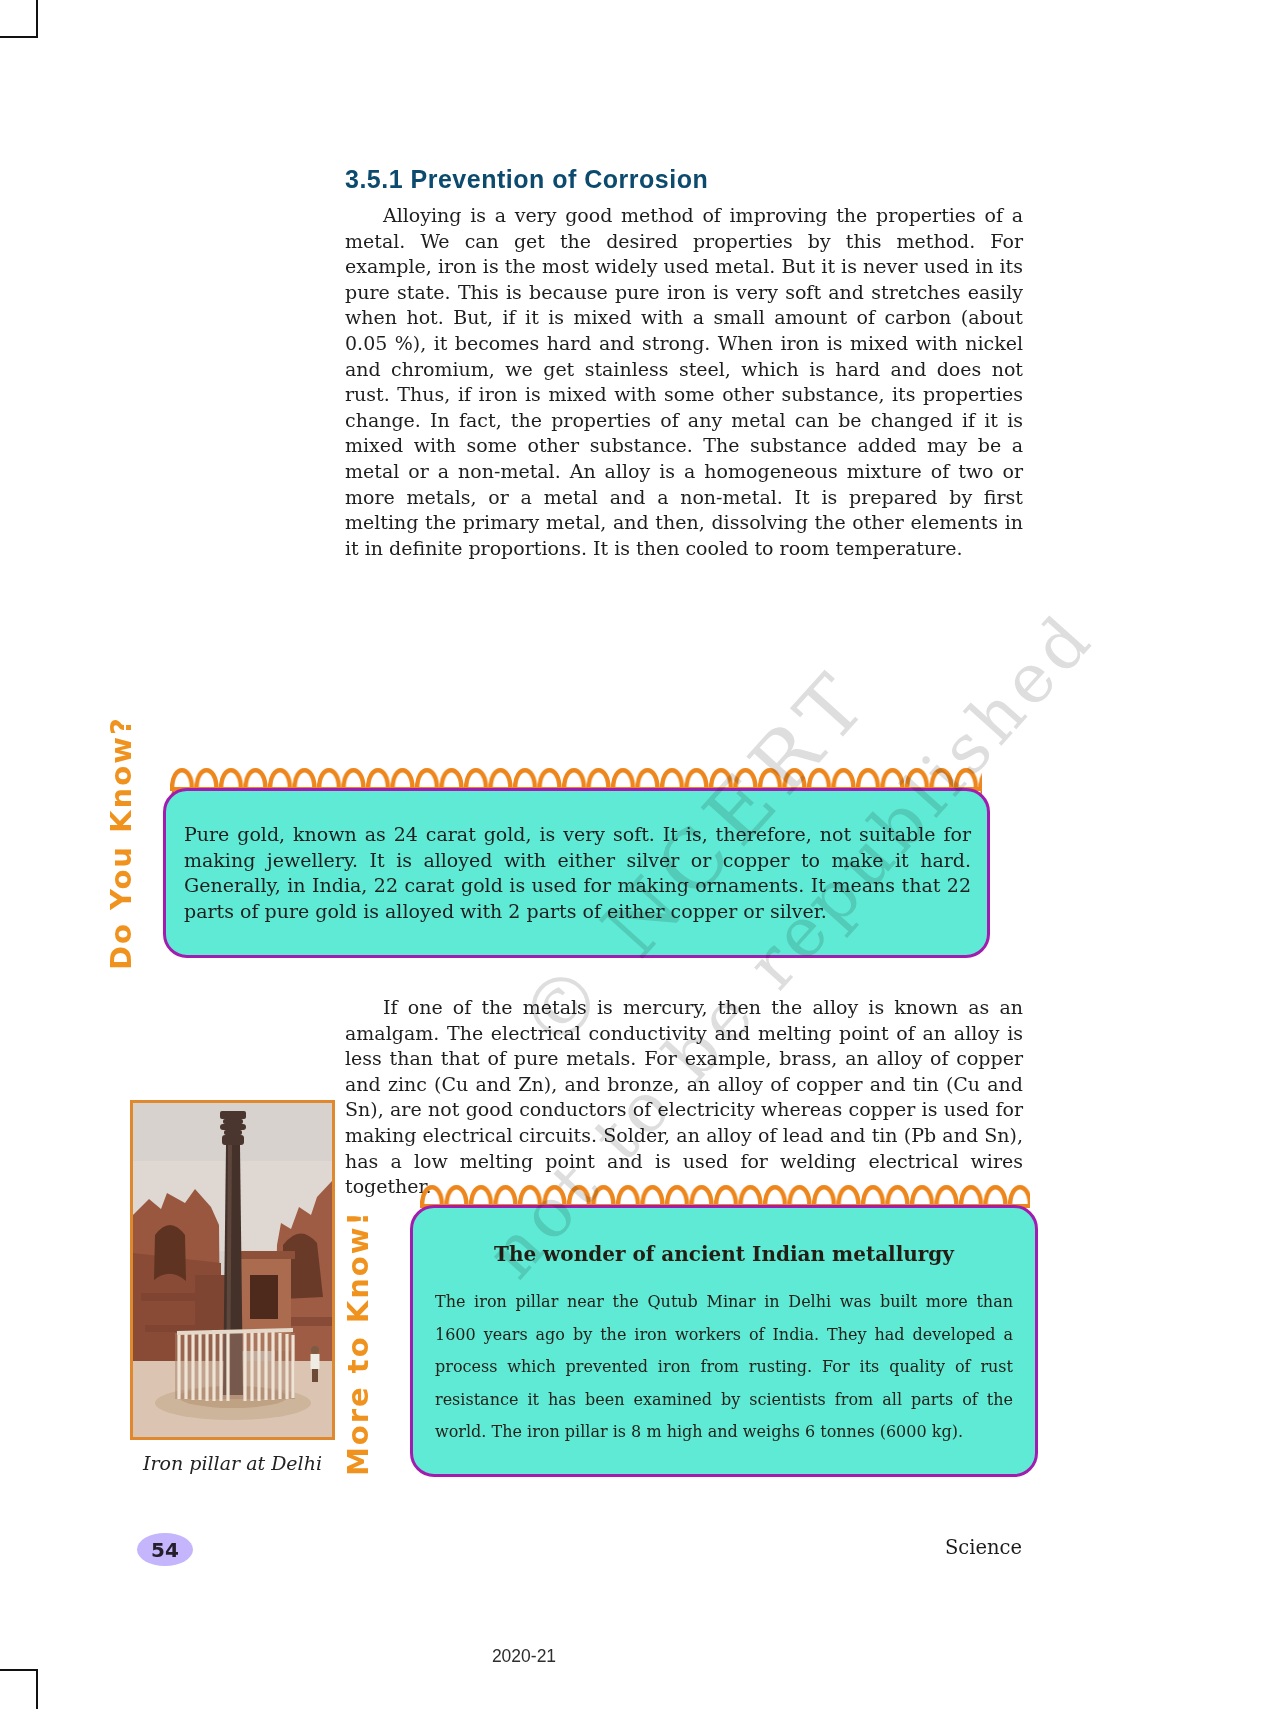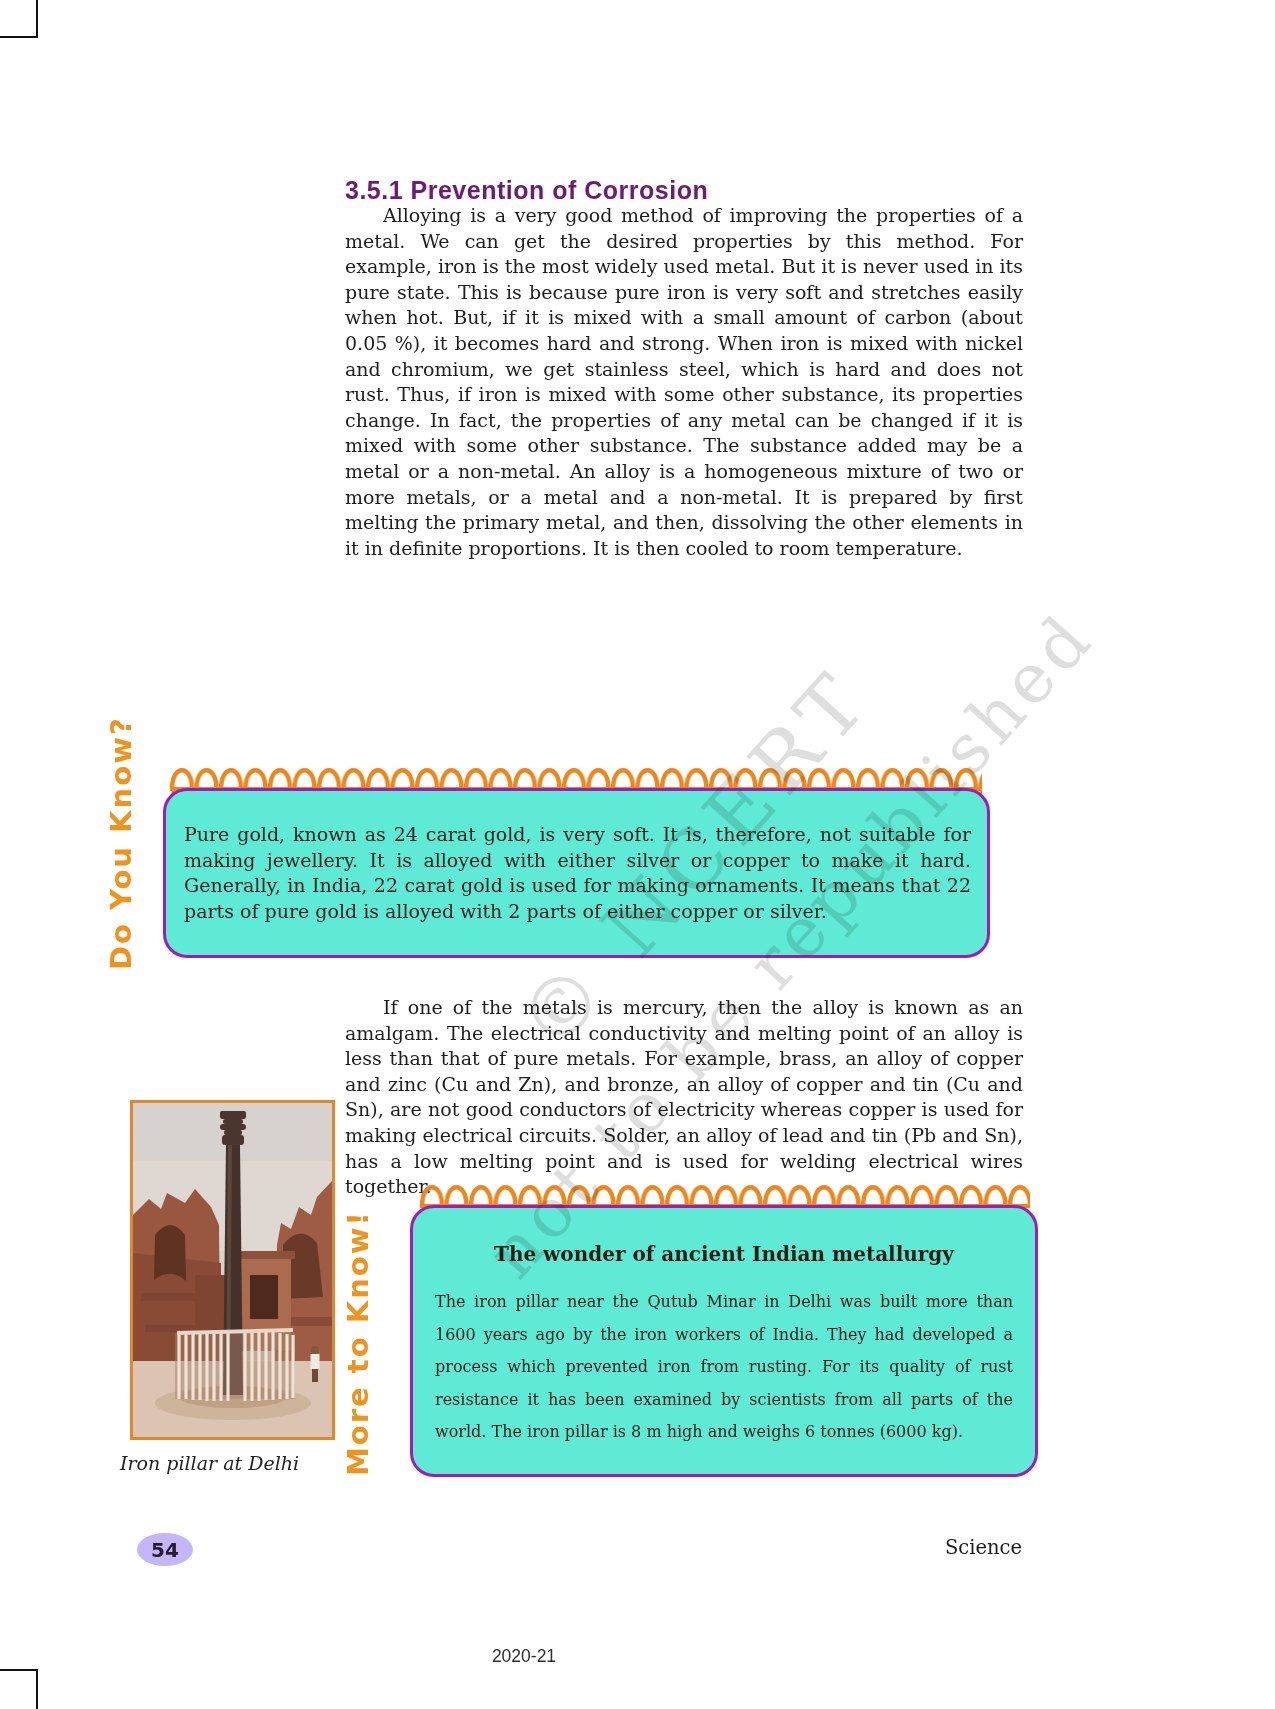--- a/index.html
+++ b/index.html
@@ -1,22 +1,22 @@
 <!DOCTYPE html>
 <html><head>
 <meta charset="utf-8">
 <style>
   html,body{margin:0;padding:0;background:#ffffff;}
   #page{position:relative;width:1275px;height:1709px;background:#ffffff;overflow:hidden;
         font-family:"DejaVu Serif","Liberation Serif",serif;color:#1e1e1e;}
   
   .mark{position:absolute;background:#111;}
   
-  #heading{position:absolute;left:345px;top:155px;font-family:"Liberation Sans","DejaVu Sans",sans-serif;
-           font-weight:bold;font-size:25px;letter-spacing:.5px;color:#701a75;}
+  #heading{position:absolute;left:345px;top:144px;font-family:"Liberation Sans","DejaVu Sans",sans-serif;
+           font-weight:bold;font-size:25px;letter-spacing:.5px;color:#0c4a6e;}
   
   .col{position:absolute;left:345px;width:678px;font-size:19px;line-height:25.6px;text-align:justify;}
   #col-top{top:203px;}
   #col-mid{top:995px;}
   .col p{margin:0;}
   .indent{text-indent:38px;}
   
   .vlabel{position:absolute;writing-mode:vertical-rl;transform:rotate(180deg);
           font-family:"DejaVu Sans","Liberation Sans",sans-serif;font-weight:bold;
           font-size:29px;color:#f0921e;letter-spacing:2px;white-space:nowrap;}
@@ -26,21 +26,21 @@
   .notebox{position:absolute;background:#5eead4;border:3px solid #a21caf;border-radius:24px;box-sizing:border-box;}
   #dyk-box{left:163px;top:788px;width:827px;height:170px;}
   #dyk-box .bx{padding:31px 16px 0 18px;font-size:19px;line-height:25.6px;text-align:justify;}
   #mtk-box{left:410px;top:1205px;width:628px;height:272px;}
   #mtk-title{margin:0;padding-top:34px;text-align:center;font-weight:bold;font-size:20px;color:#241d14;}
   #mtk-box .bx{padding:20px 22px 0 22px;font-size:16px;line-height:32.5px;text-align:justify;color:#26211a;}
   .coil{position:absolute;pointer-events:none;}
   
   #photo{position:absolute;left:130px;top:1100px;width:205px;height:340px;border:3px solid #e0882e;box-sizing:border-box;background:#d8d2ce;}
   #photo svg{display:block;width:100%;height:100%;}
-  #caption{position:absolute;left:120px;top:1452px;width:225px;font-style:italic;font-size:19px;color:#222;}
+  #caption{position:absolute;left:120px;top:1452px;width:225px;text-align:center;font-style:italic;font-size:19px;color:#222;}
   
   #page-badge{position:absolute;left:137px;top:1533px;width:56px;height:33px;border-radius:50%;
               background:#c4b5fd;display:flex;align-items:center;justify-content:center;
               font-family:"DejaVu Sans","Liberation Sans",sans-serif;font-weight:bold;font-size:20px;color:#241f2b;}
   #book-title{position:absolute;left:860px;top:1536px;width:162px;text-align:right;font-size:19.5px;color:#1b1b1b;}
   #year-mark{position:absolute;left:0;top:1646px;width:1048px;text-align:center;
              font-family:"Liberation Sans","DejaVu Sans",sans-serif;font-size:17.5px;color:#2e2e2e;}
   
   #watermark{position:absolute;left:260px;top:430px;width:960px;height:940px;pointer-events:none;
              display:flex;flex-direction:column;align-items:center;justify-content:center;

